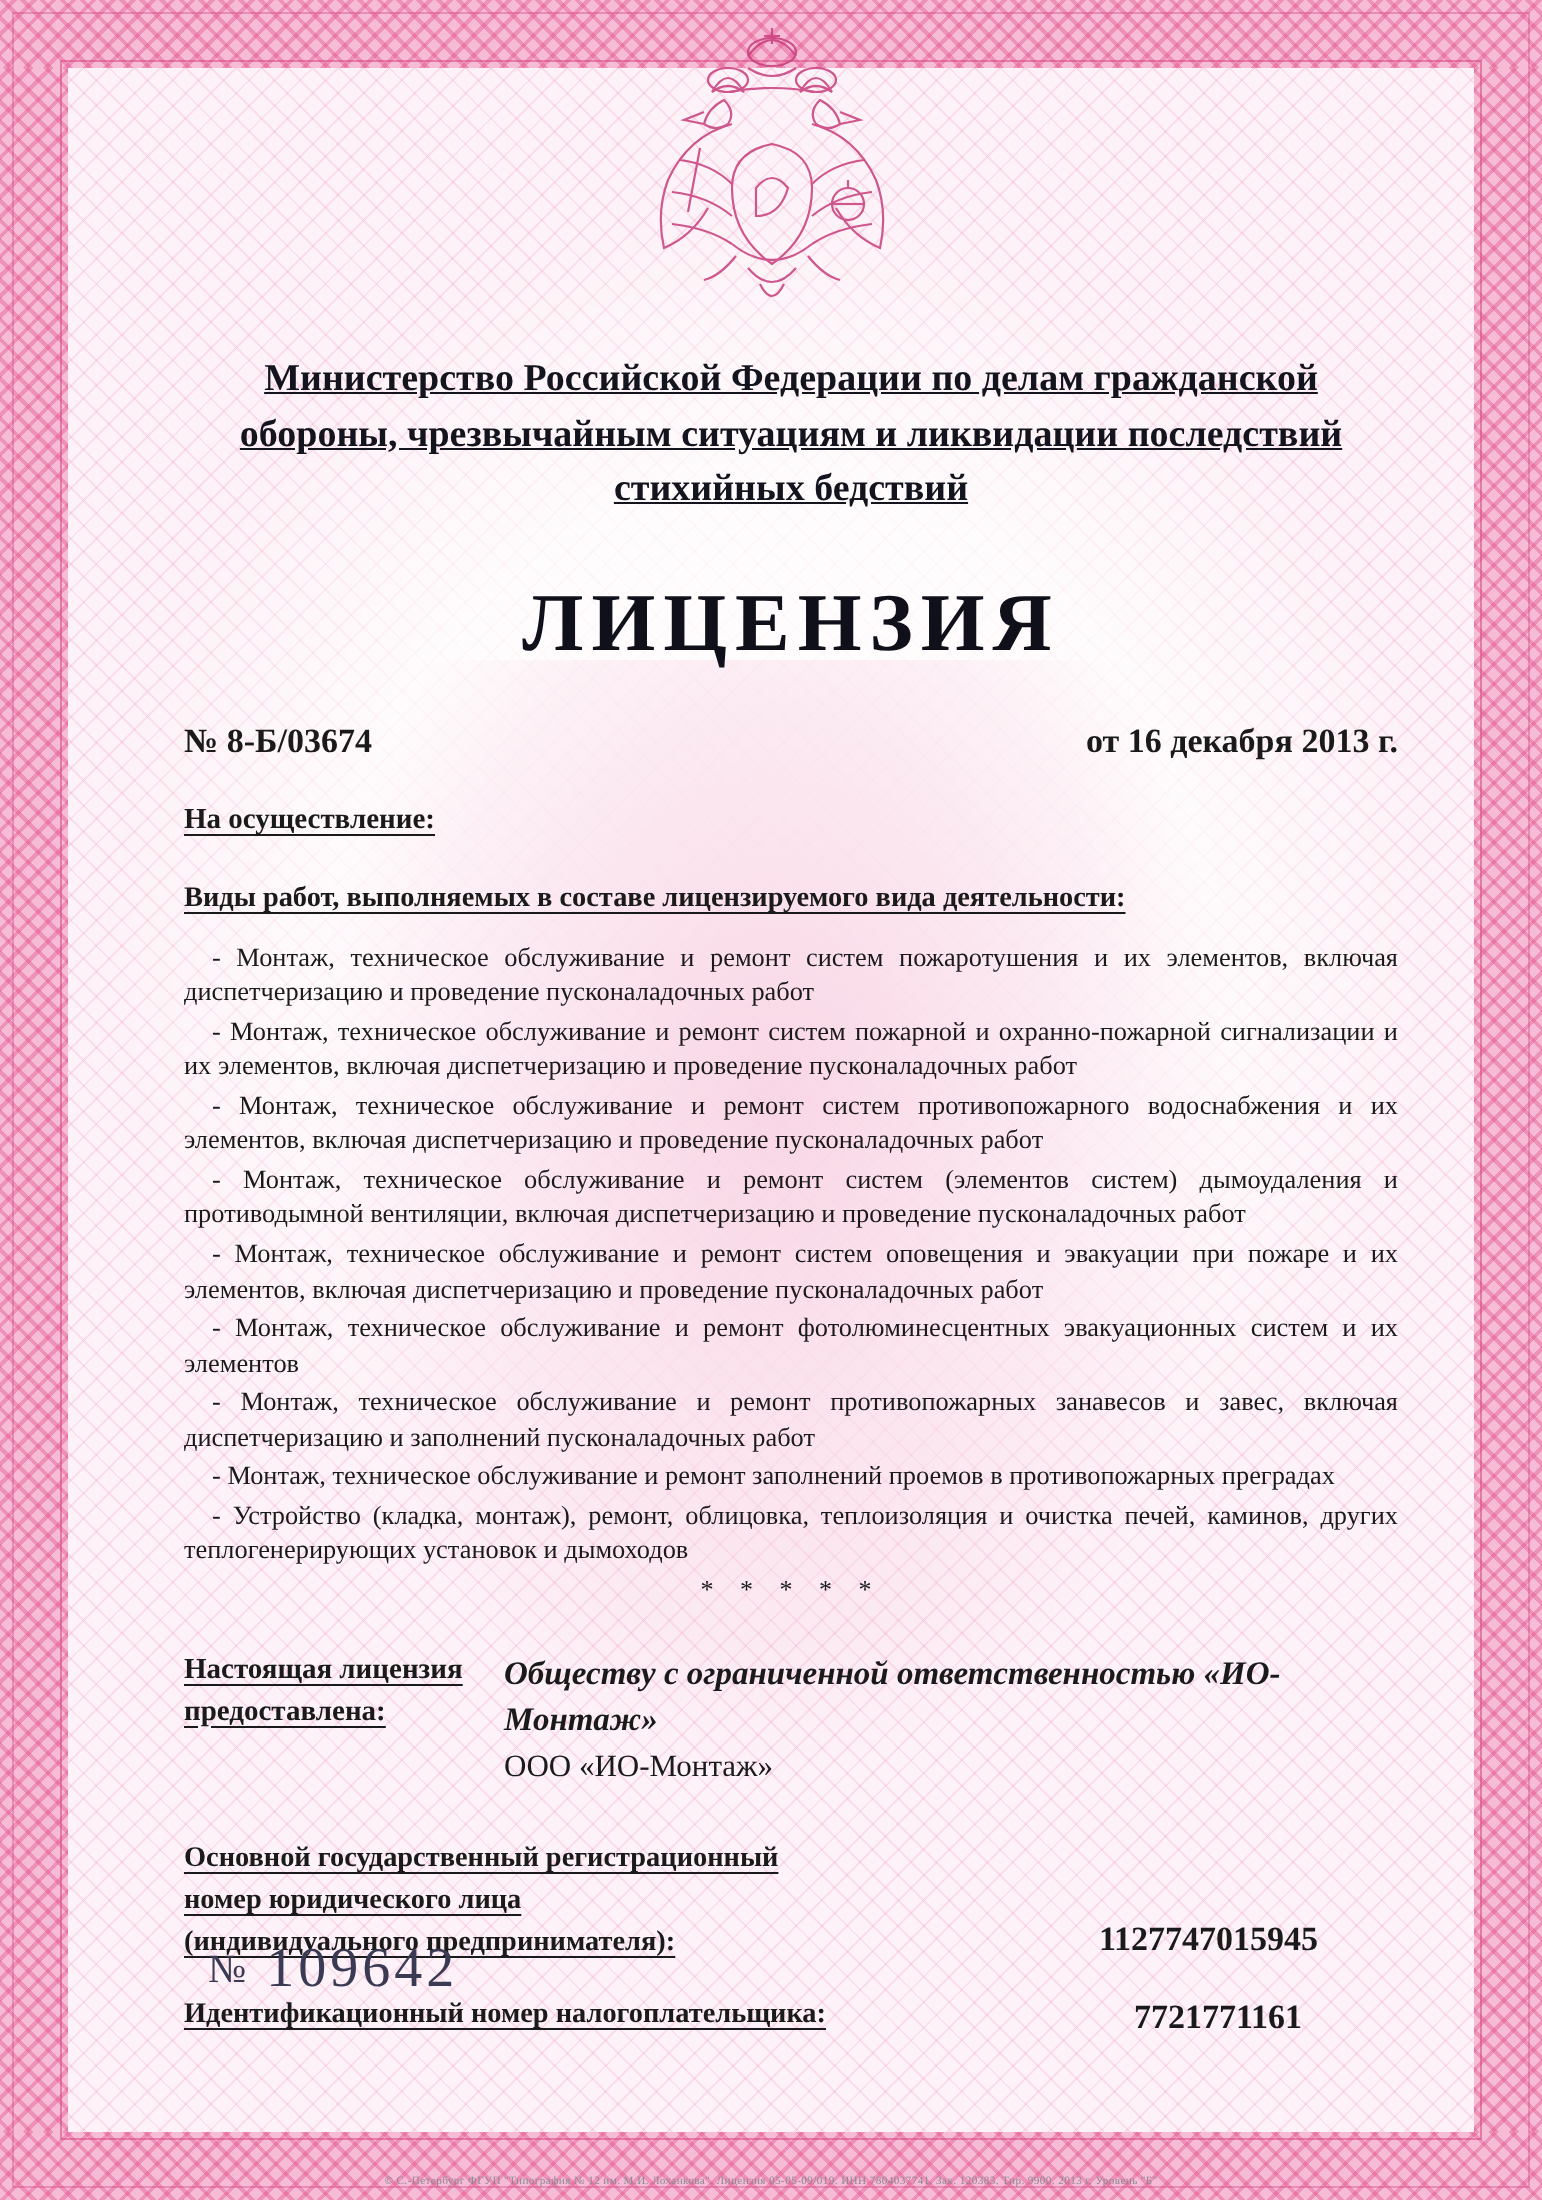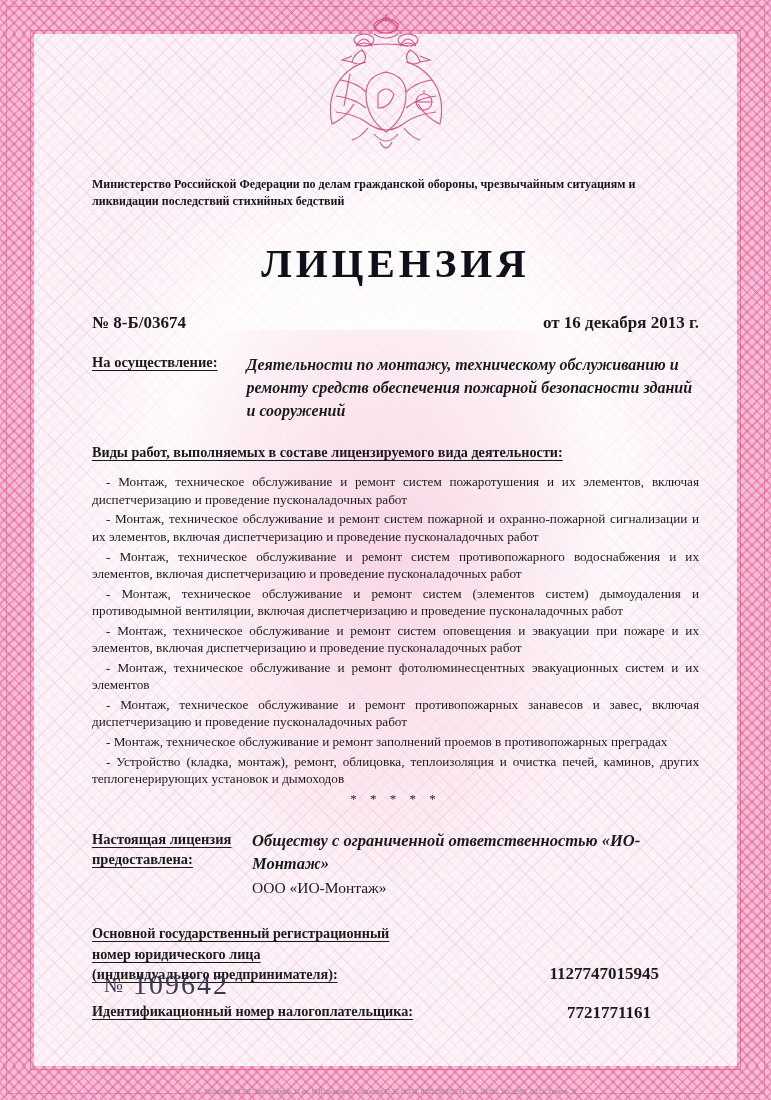--- a/index.html
+++ b/index.html
@@ -81,25 +81,26 @@
 
   
   .content {
     position: absolute;
     left: 92px;
     right: 72px;
     top: 176px;
   }
 
   .ministry {
-    text-align: left;
-    font-weight: bold;
-    font-size: 12px;
+    text-align: center;
+    font-weight: bold;
+    font-size: 19px;
     line-height: 1.45;
     color: #14141e;
+    text-decoration: underline;
   }
 
   .title {
     text-align: center;
     font-weight: bold;
     font-size: 41px;
     letter-spacing: 4px;
     margin-top: 28px;
     color: #10101a;
   }
@@ -315,33 +316,32 @@
 
     <div class="title">ЛИЦЕНЗИЯ</div>
 
     <div class="num-row">
       <div>№ 8-Б/03674</div>
       <div>от 16 декабря 2013 г.</div>
     </div>
 
     <div class="activity-row">
       <div class="section-label activity-label">На осуществление:</div>
-      <div class="activity-value">Деятельности по монтажу, техническому обслуживанию и ремонту средств обеспечения пожарной безопасности зданий и сооружений</div>
     </div>
 
     <div class="works-header">Виды работ, выполняемых в составе лицензируемого вида деятельности:</div>
 
     <div class="works-list">
       <p>- Монтаж, техническое обслуживание и ремонт систем пожаротушения и их элементов, включая диспетчеризацию и проведение пусконаладочных работ</p>
       <p>- Монтаж, техническое обслуживание и ремонт систем пожарной и охранно-пожарной сигнализации и их элементов, включая диспетчеризацию и проведение пусконаладочных работ</p>
       <p>- Монтаж, техническое обслуживание и ремонт систем противопожарного водоснабжения и их элементов, включая диспетчеризацию и проведение пусконаладочных работ</p>
       <p>- Монтаж, техническое обслуживание и ремонт систем (элементов систем) дымоудаления и противодымной вентиляции, включая диспетчеризацию и проведение пусконаладочных работ</p>
       <p>- Монтаж, техническое обслуживание и ремонт систем оповещения и эвакуации при пожаре и их элементов, включая диспетчеризацию и проведение пусконаладочных работ</p>
       <p>- Монтаж, техническое обслуживание и ремонт фотолюминесцентных эвакуационных систем и их элементов</p>
-      <p>- Монтаж, техническое обслуживание и ремонт противопожарных занавесов и завес, включая диспетчеризацию и проведение пусконаладочных работ</p>
+      <p>- Монтаж, техническое обслуживание и ремонт противопожарных занавесов и завес, включая диспетчеризацию и заполнений пусконаладочных работ</p>
       <p>- Монтаж, техническое обслуживание и ремонт заполнений проемов в противопожарных преградах</p>
       <p>- Устройство (кладка, монтаж), ремонт, облицовка, теплоизоляция и очистка печей, каминов, других теплогенерирующих установок и дымоходов</p>
       <div class="stars">* * * * *</div>
     </div>
 
     <div class="granted-row">
       <div class="granted-label">Настоящая лицензия предоставлена:</div>
       <div class="granted-value">
         <div class="bold-italic">Обществу с ограниченной ответственностью «ИО-Монтаж»</div>
         <div class="short-name">ООО «ИО-Монтаж»</div>

